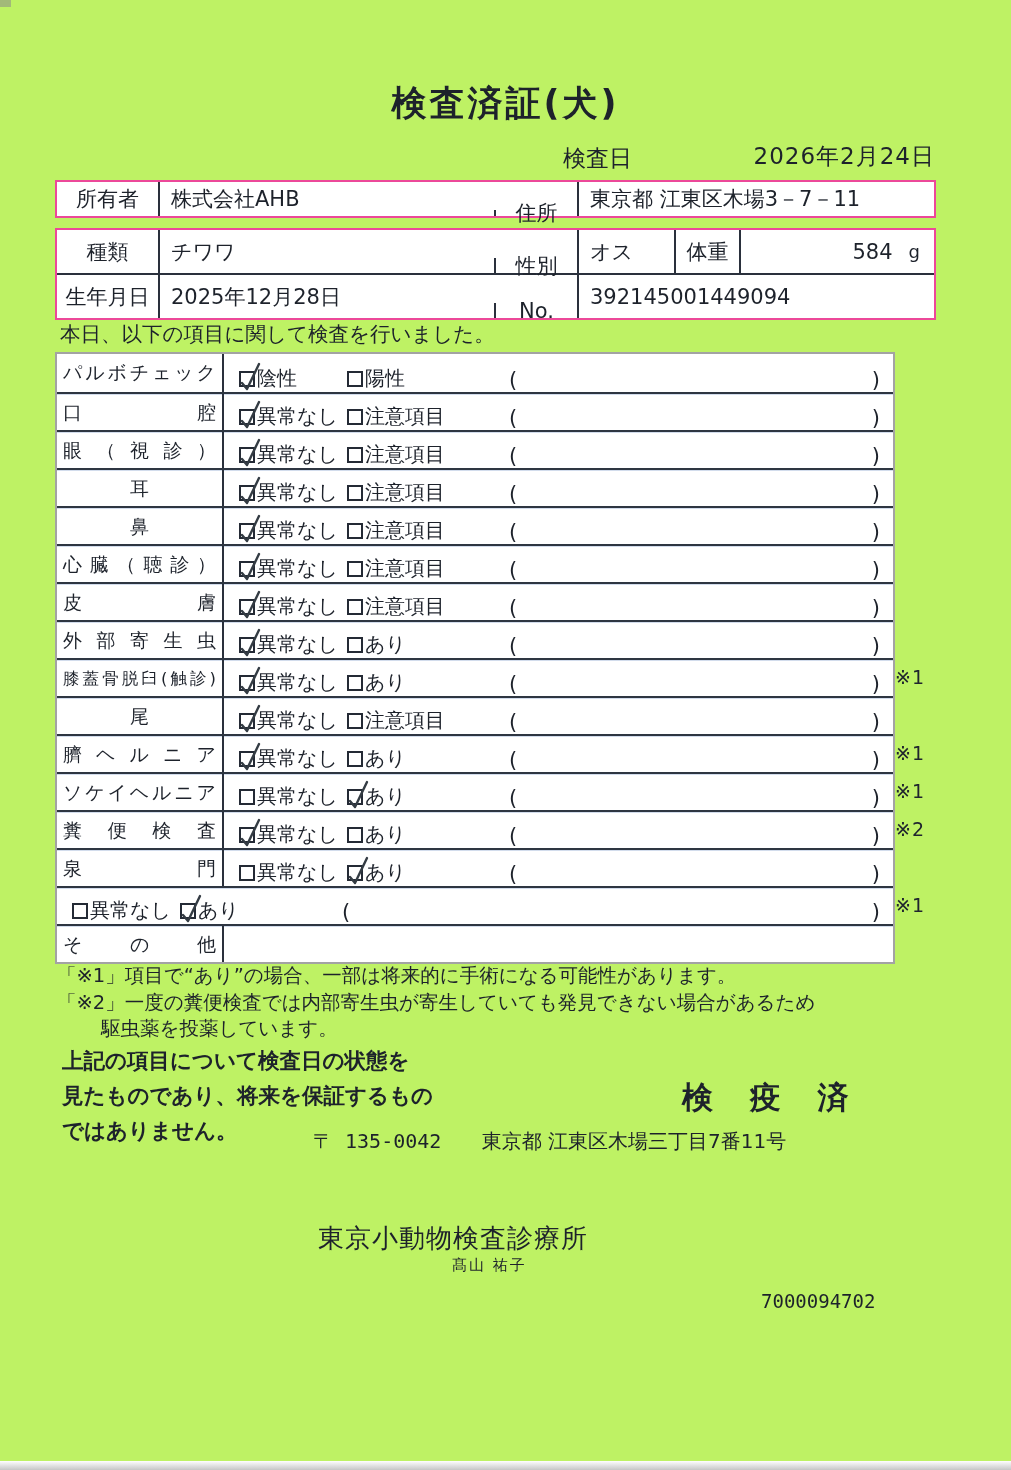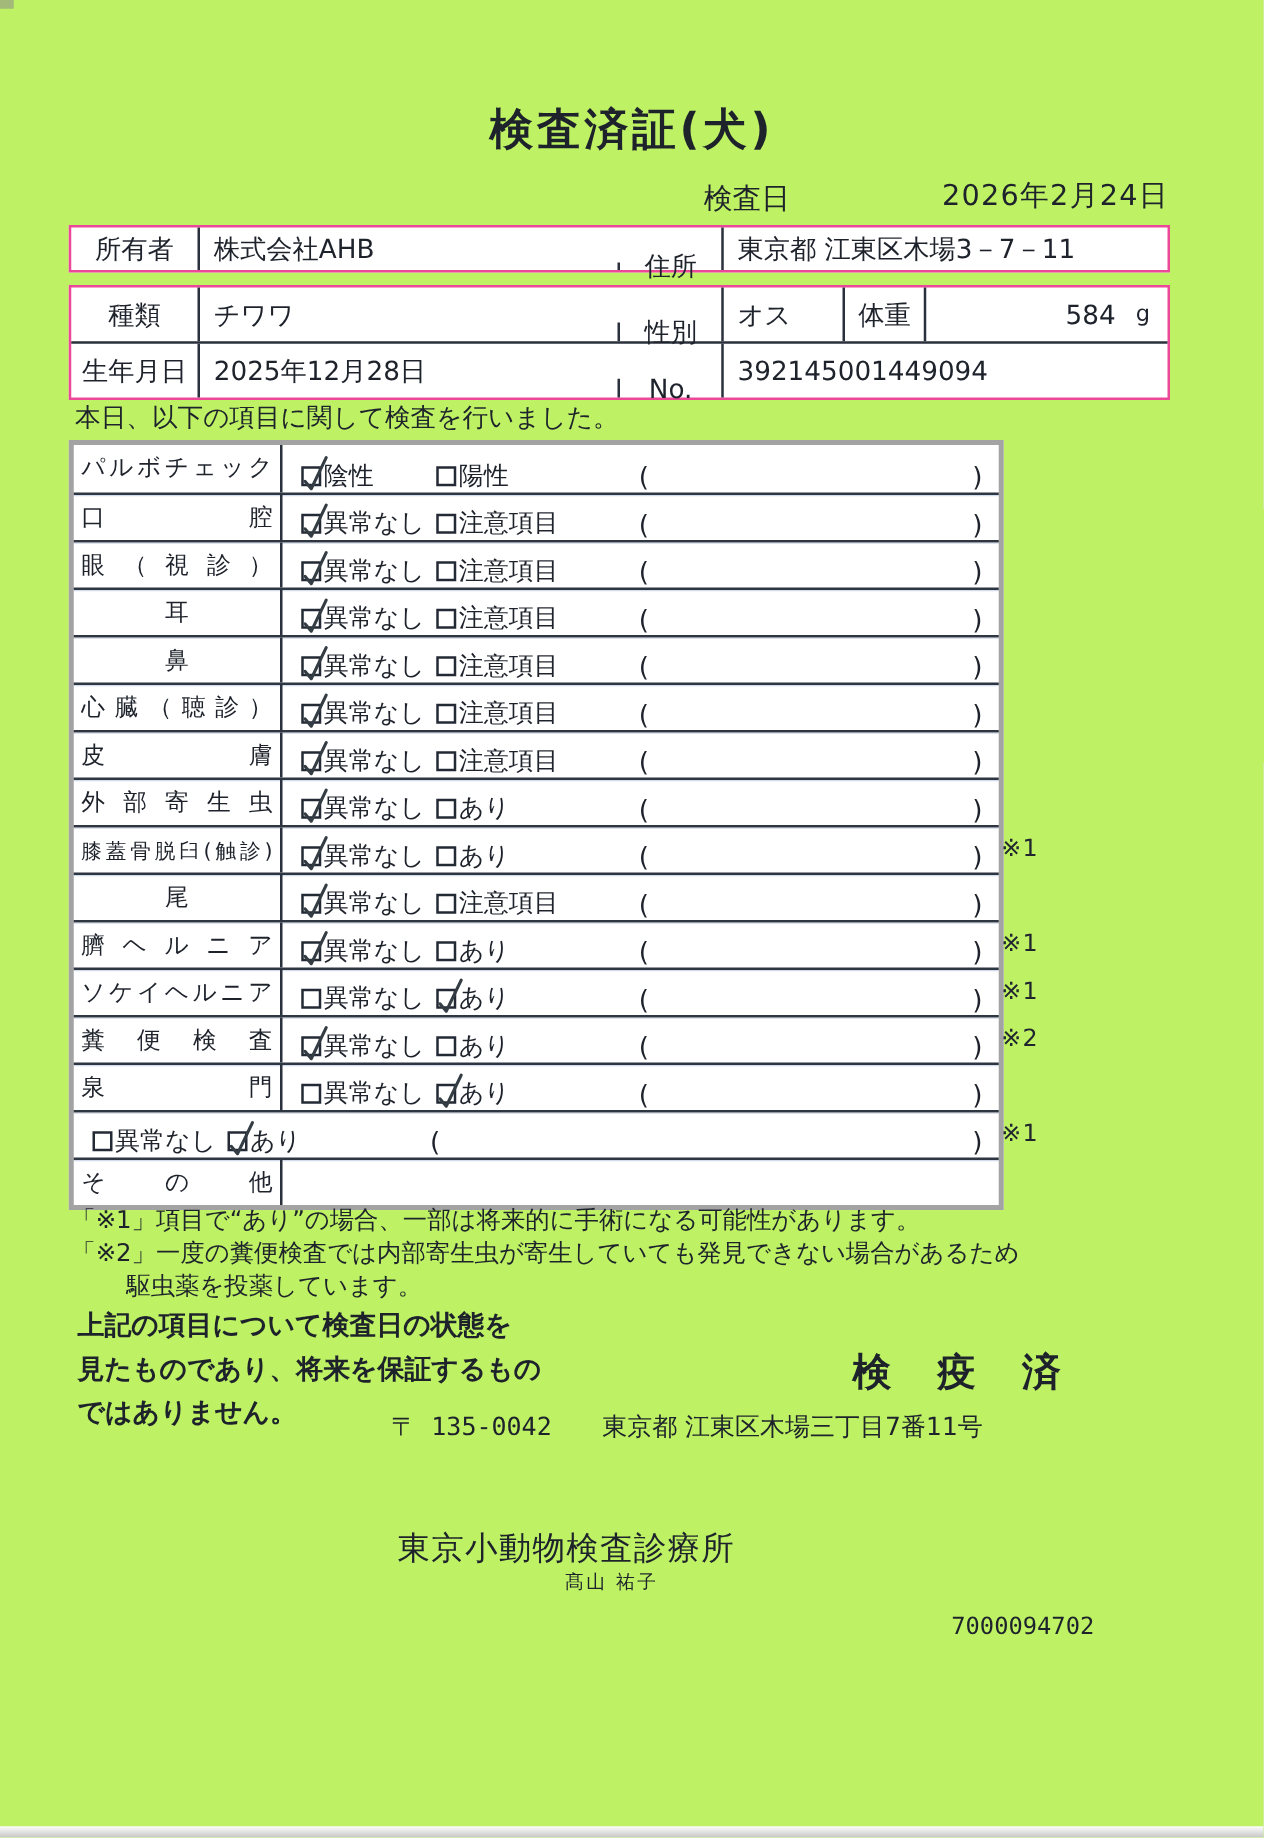--- a/index.html
+++ b/index.html
@@ -38,22 +38,22 @@
   .w-sex{width:97px;flex:none;}
   .w-wlabel{width:65px;flex:none;}
   .grow{flex:1;}
   .weight-cell{justify-content:flex-end;padding-right:14px;}
   .weight-cell .unit{font-size:18px;margin-left:16px;}
 
   .intro-line{position:absolute;top:320px;left:60px;font-size:20.5px;}
 
   
   .checklist{
-    position:absolute;top:352px;left:55px;width:748px;
-    border:4px solid #a3a3a3;box-sizing:border-box;background:#fff;
+    position:absolute;top:352px;left:55px;width:840px;
+    border:2px solid #a3a3a3;box-sizing:border-box;background:#fff;
   }
   .crow{position:relative;display:flex;height:38px;align-items:center;box-sizing:border-box;}
   .crow + .crow{border-top:2px solid #2e3642;box-shadow:inset 0 1px 0 rgba(125,155,200,0.35);}
   .crow .label{
     flex:none;width:167px;height:100%;
     border-right:2px solid #2a303c;box-sizing:border-box;
     display:block;padding:7px 6px 0 6px;
     font-size:19px;line-height:1.2;
     text-align:justify;text-align-last:justify;
     overflow:hidden;white-space:nowrap;

